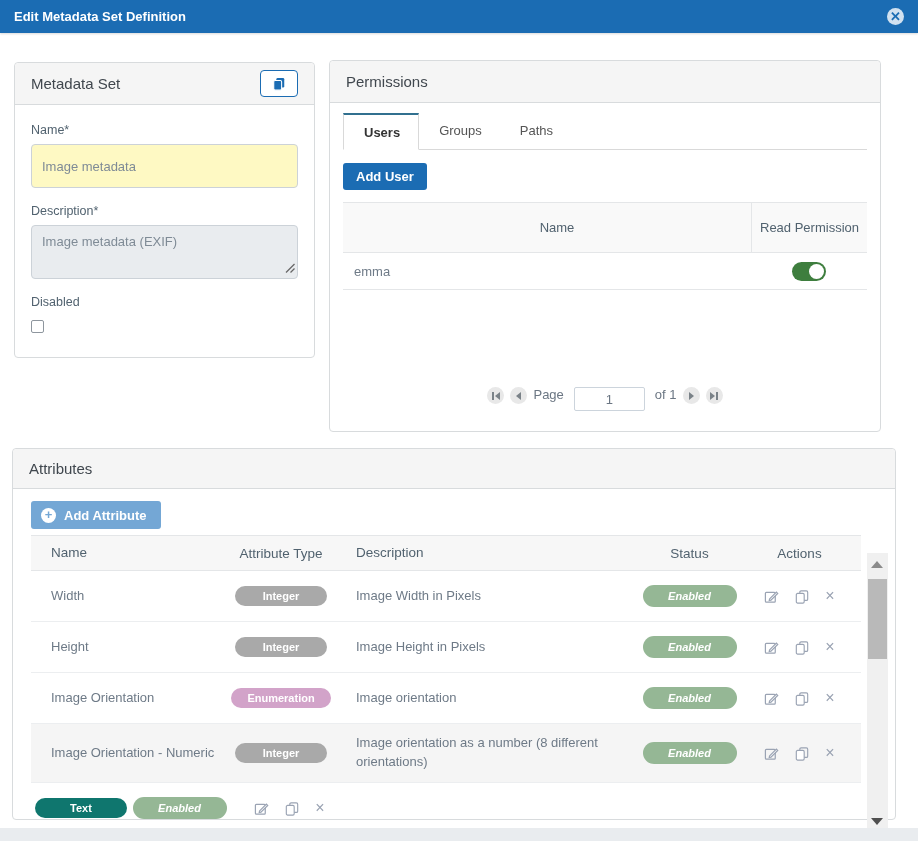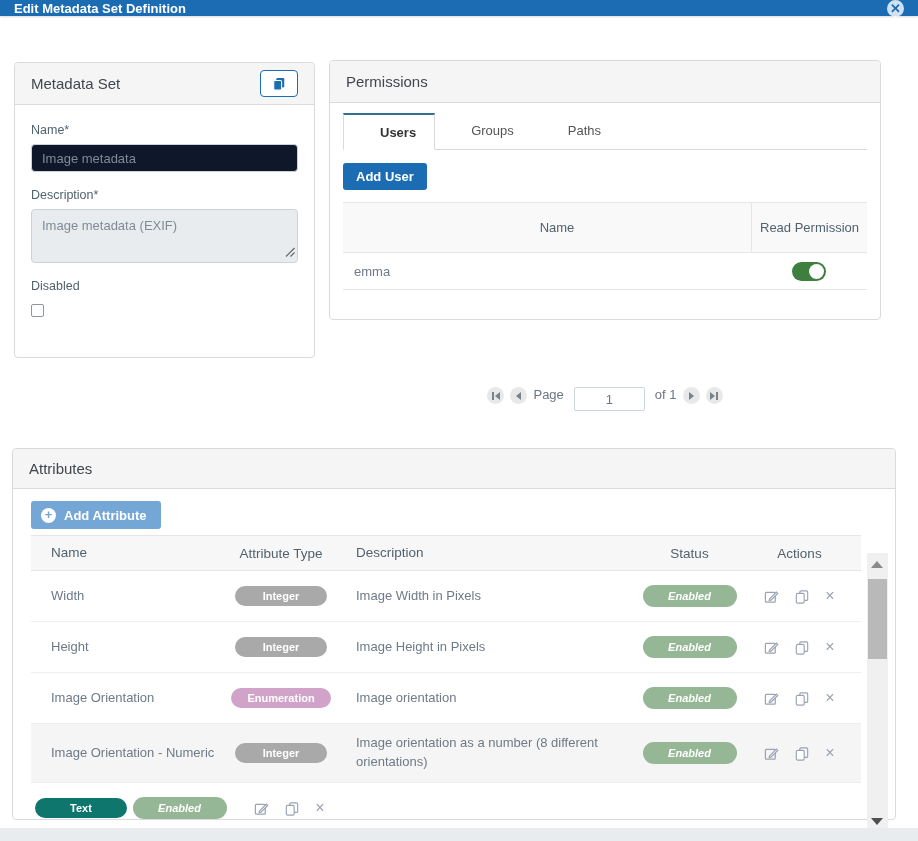--- a/index.html
+++ b/index.html
@@ -6,21 +6,21 @@
   html,body { width:918px; height:841px; }
   body {
     font-family:"Liberation Sans", sans-serif;
     background:#ffffff;
     position:relative;
     overflow:hidden;
     color:#6e7a87;
   }
   
   .titlebar {
-    position:absolute; left:0; top:0; width:918px; height:16px;
+    position:absolute; left:0; top:0; width:918px; height:33px;
     background:#1b6cb3; display:flex; align-items:center; padding:0 14px;
     box-shadow:0 1px 2px rgba(0,0,0,.15);
   }
   .titlebar .title { color:#fff; font-size:13px; font-weight:bold; }
   .titlebar .close {
     margin-left:auto; width:17px; height:17px; border-radius:50%;
     background:rgba(255,255,255,.8); color:#1b6cb3;
     display:flex; align-items:center; justify-content:center;
     font-size:13px; font-weight:bold; line-height:1; cursor:pointer;
   }
@@ -39,44 +39,44 @@
   #metadata-panel { left:14px; top:62px; width:301px; height:296px; }
   #metadata-panel .panel-header { height:42px; }
   .copy-btn {
     margin-left:auto; width:38px; height:27px;
     background:#fff; border:1px solid #1b6cb3; border-radius:4px;
     display:flex; align-items:center; justify-content:center; cursor:pointer;
   }
   #metadata-panel .panel-body { padding:18px 16px 0 16px; }
   .field-label { display:block; font-size:12.5px; color:#51626f; margin-bottom:7px; }
   .text-input {
-    width:100%; height:28px; background:#0f172a;
+    width:100%; height:44px; background:#fef9c3;
     border:1px solid #ccd2d8; border-radius:4px;
     color:#7f8b96; font-size:13px; padding:0 10px;
     font-family:"Liberation Sans", sans-serif;
     margin-bottom:16px;
   }
   .textarea-box {
     position:relative; width:100%; height:54px; background:#e9ecef;
     border:1px solid #ccd2d8; border-radius:4px;
     color:#7f8b96; font-size:13px; padding:8px 10px;
     margin-bottom:16px; overflow:hidden;
   }
   .resize-grip { position:absolute; right:2px; bottom:2px; }
   .checkbox {
     display:inline-block; width:13px; height:13px; margin-top:4px;
     border:1px solid #8e969e; border-radius:2px; background:#fff; cursor:pointer;
   }
   
-  #permissions-panel { left:329px; top:60px; width:552px; height:260px; }
+  #permissions-panel { left:329px; top:60px; width:552px; height:372px; }
   #permissions-panel .panel-header { height:42px; }
   #permissions-panel .panel-body { padding:10px 13px 0 13px; position:relative; height:324px; }
   .tabs { display:flex; border-bottom:1px solid #d9d9d9; }
   .tab {
-    padding:10px 18px 9px 36px; font-size:13px; color:#555;
+    padding:10px 18px 9px 20px; font-size:13px; color:#555;
     cursor:pointer; position:relative; margin-bottom:-1px;
   }
   .tab.active {
     font-weight:bold; color:#333; background:#fff;
     border-top:2px solid #31708f;
     border-left:1px solid #d9d9d9; border-right:1px solid #d9d9d9;
     border-bottom:1px solid #fff;
   }
   .btn-primary {
     display:inline-flex; align-items:center; margin-top:13px;

